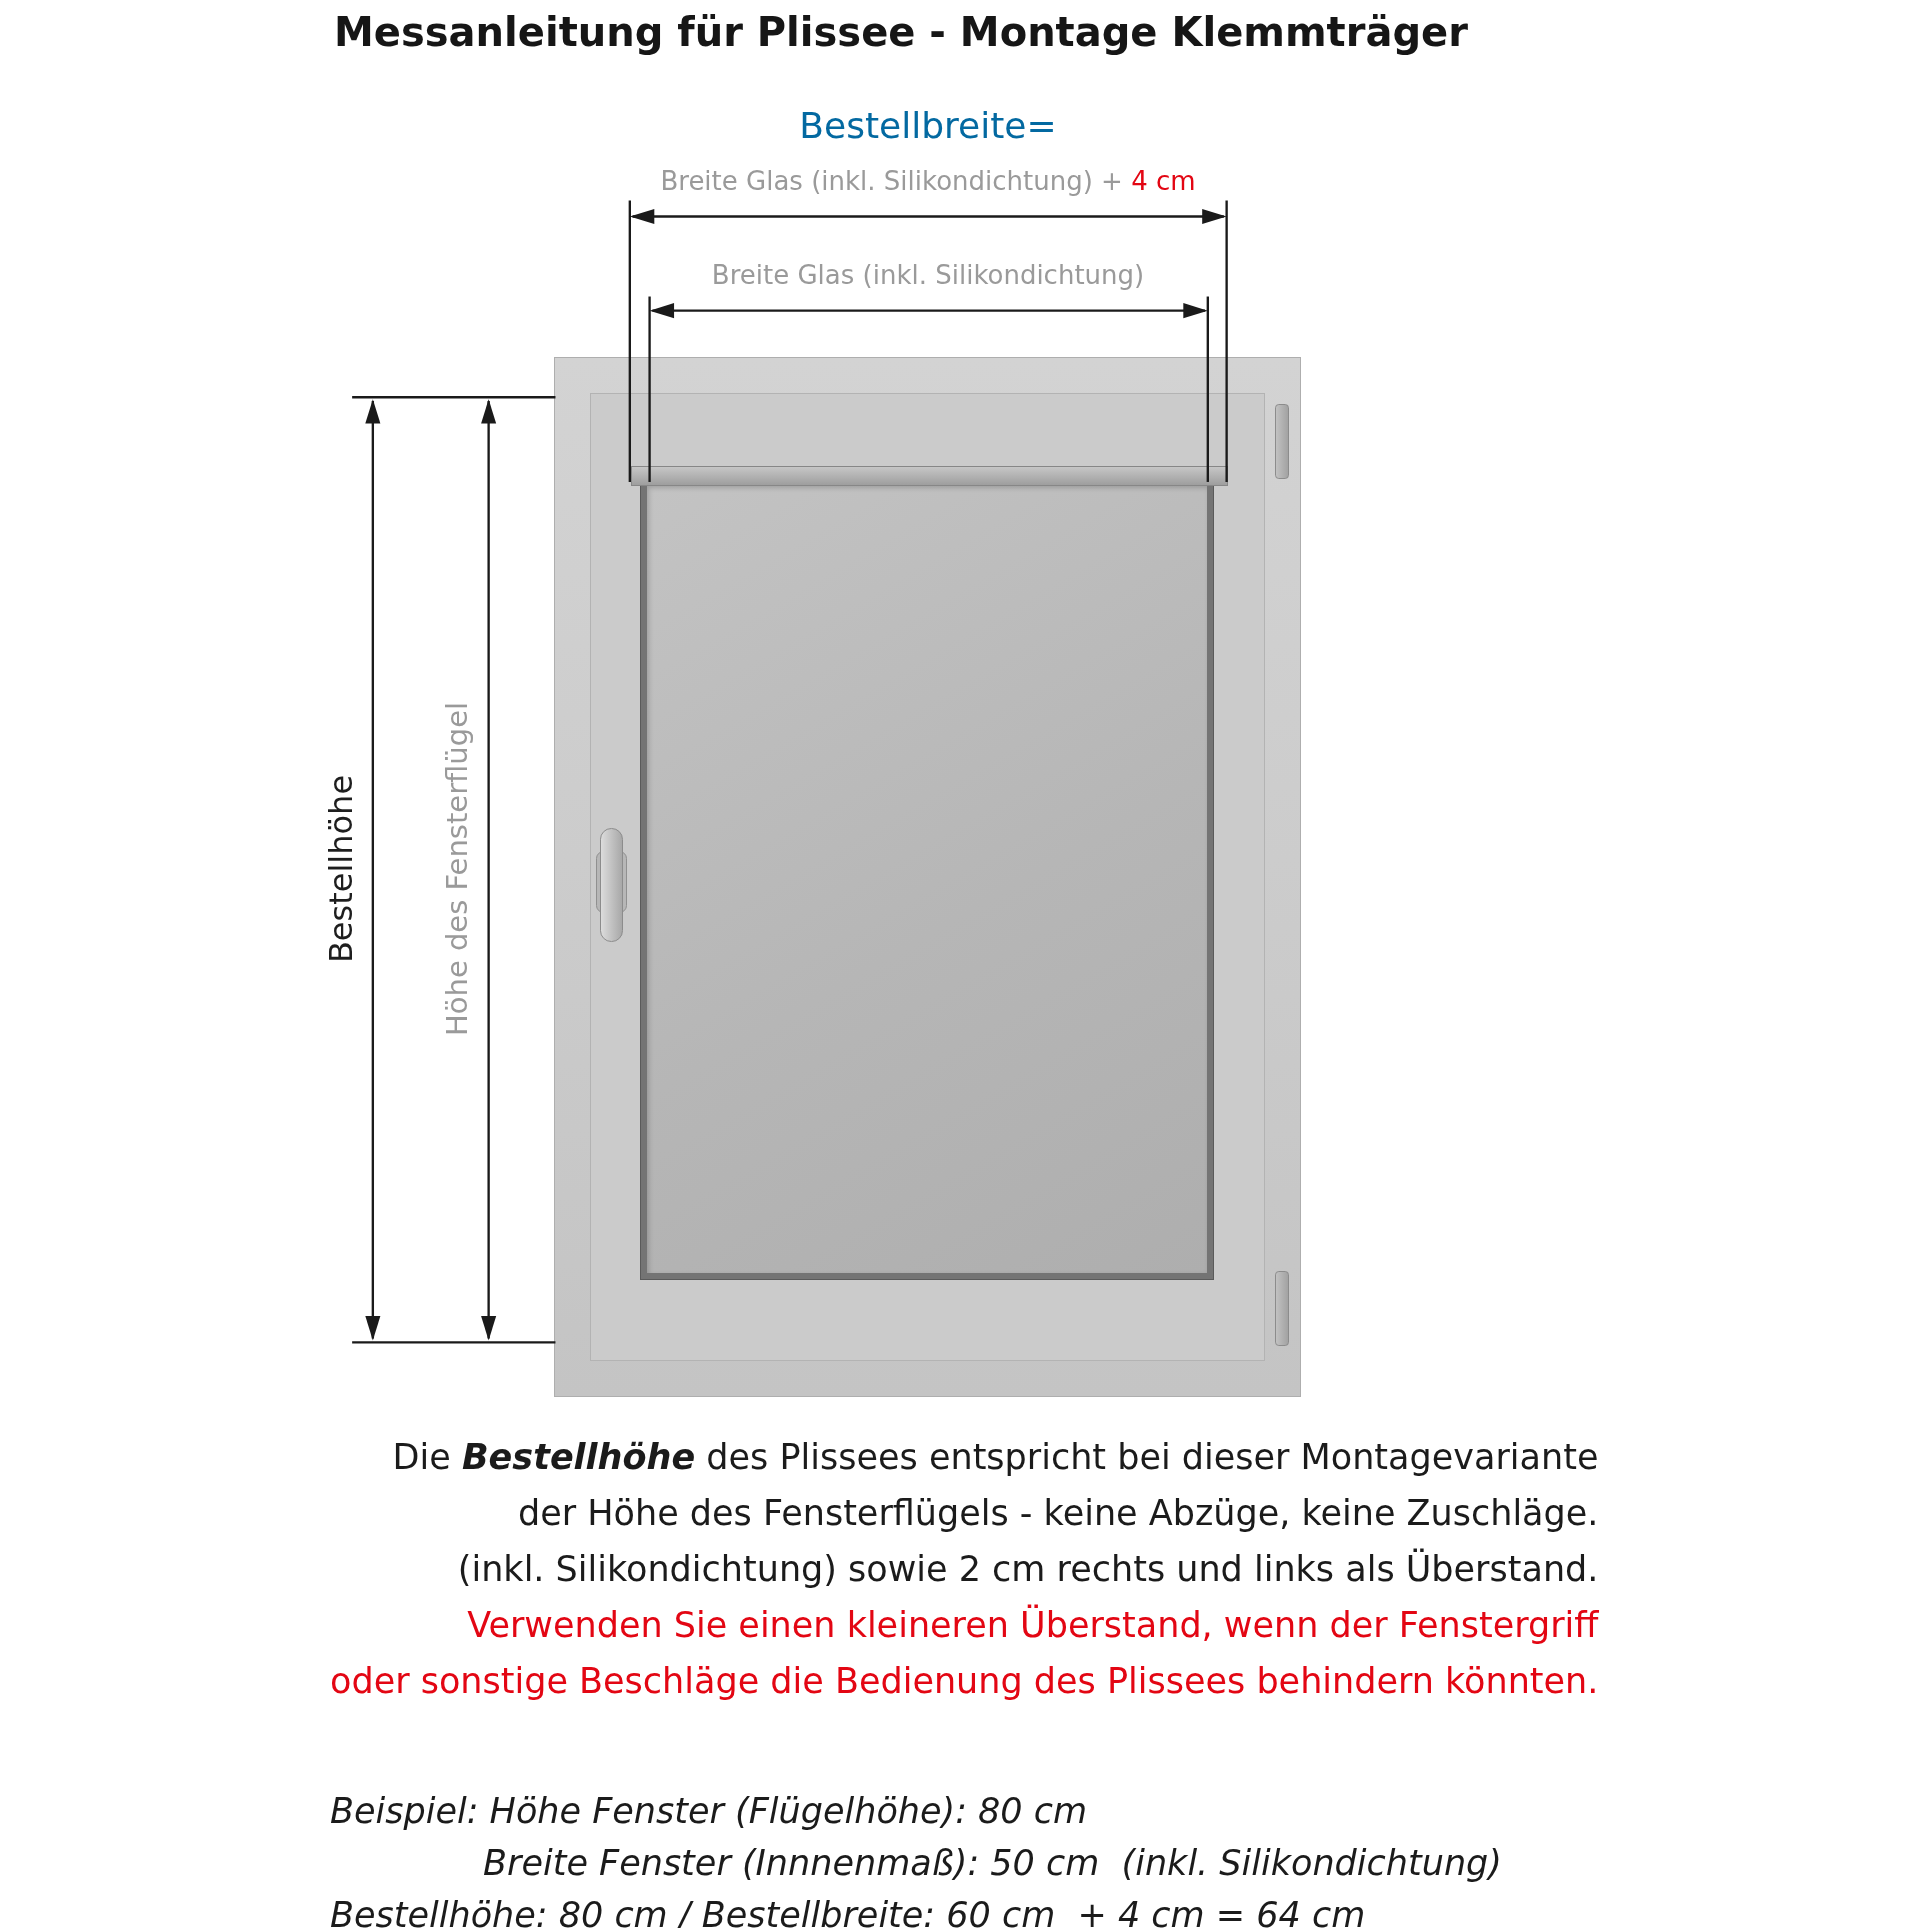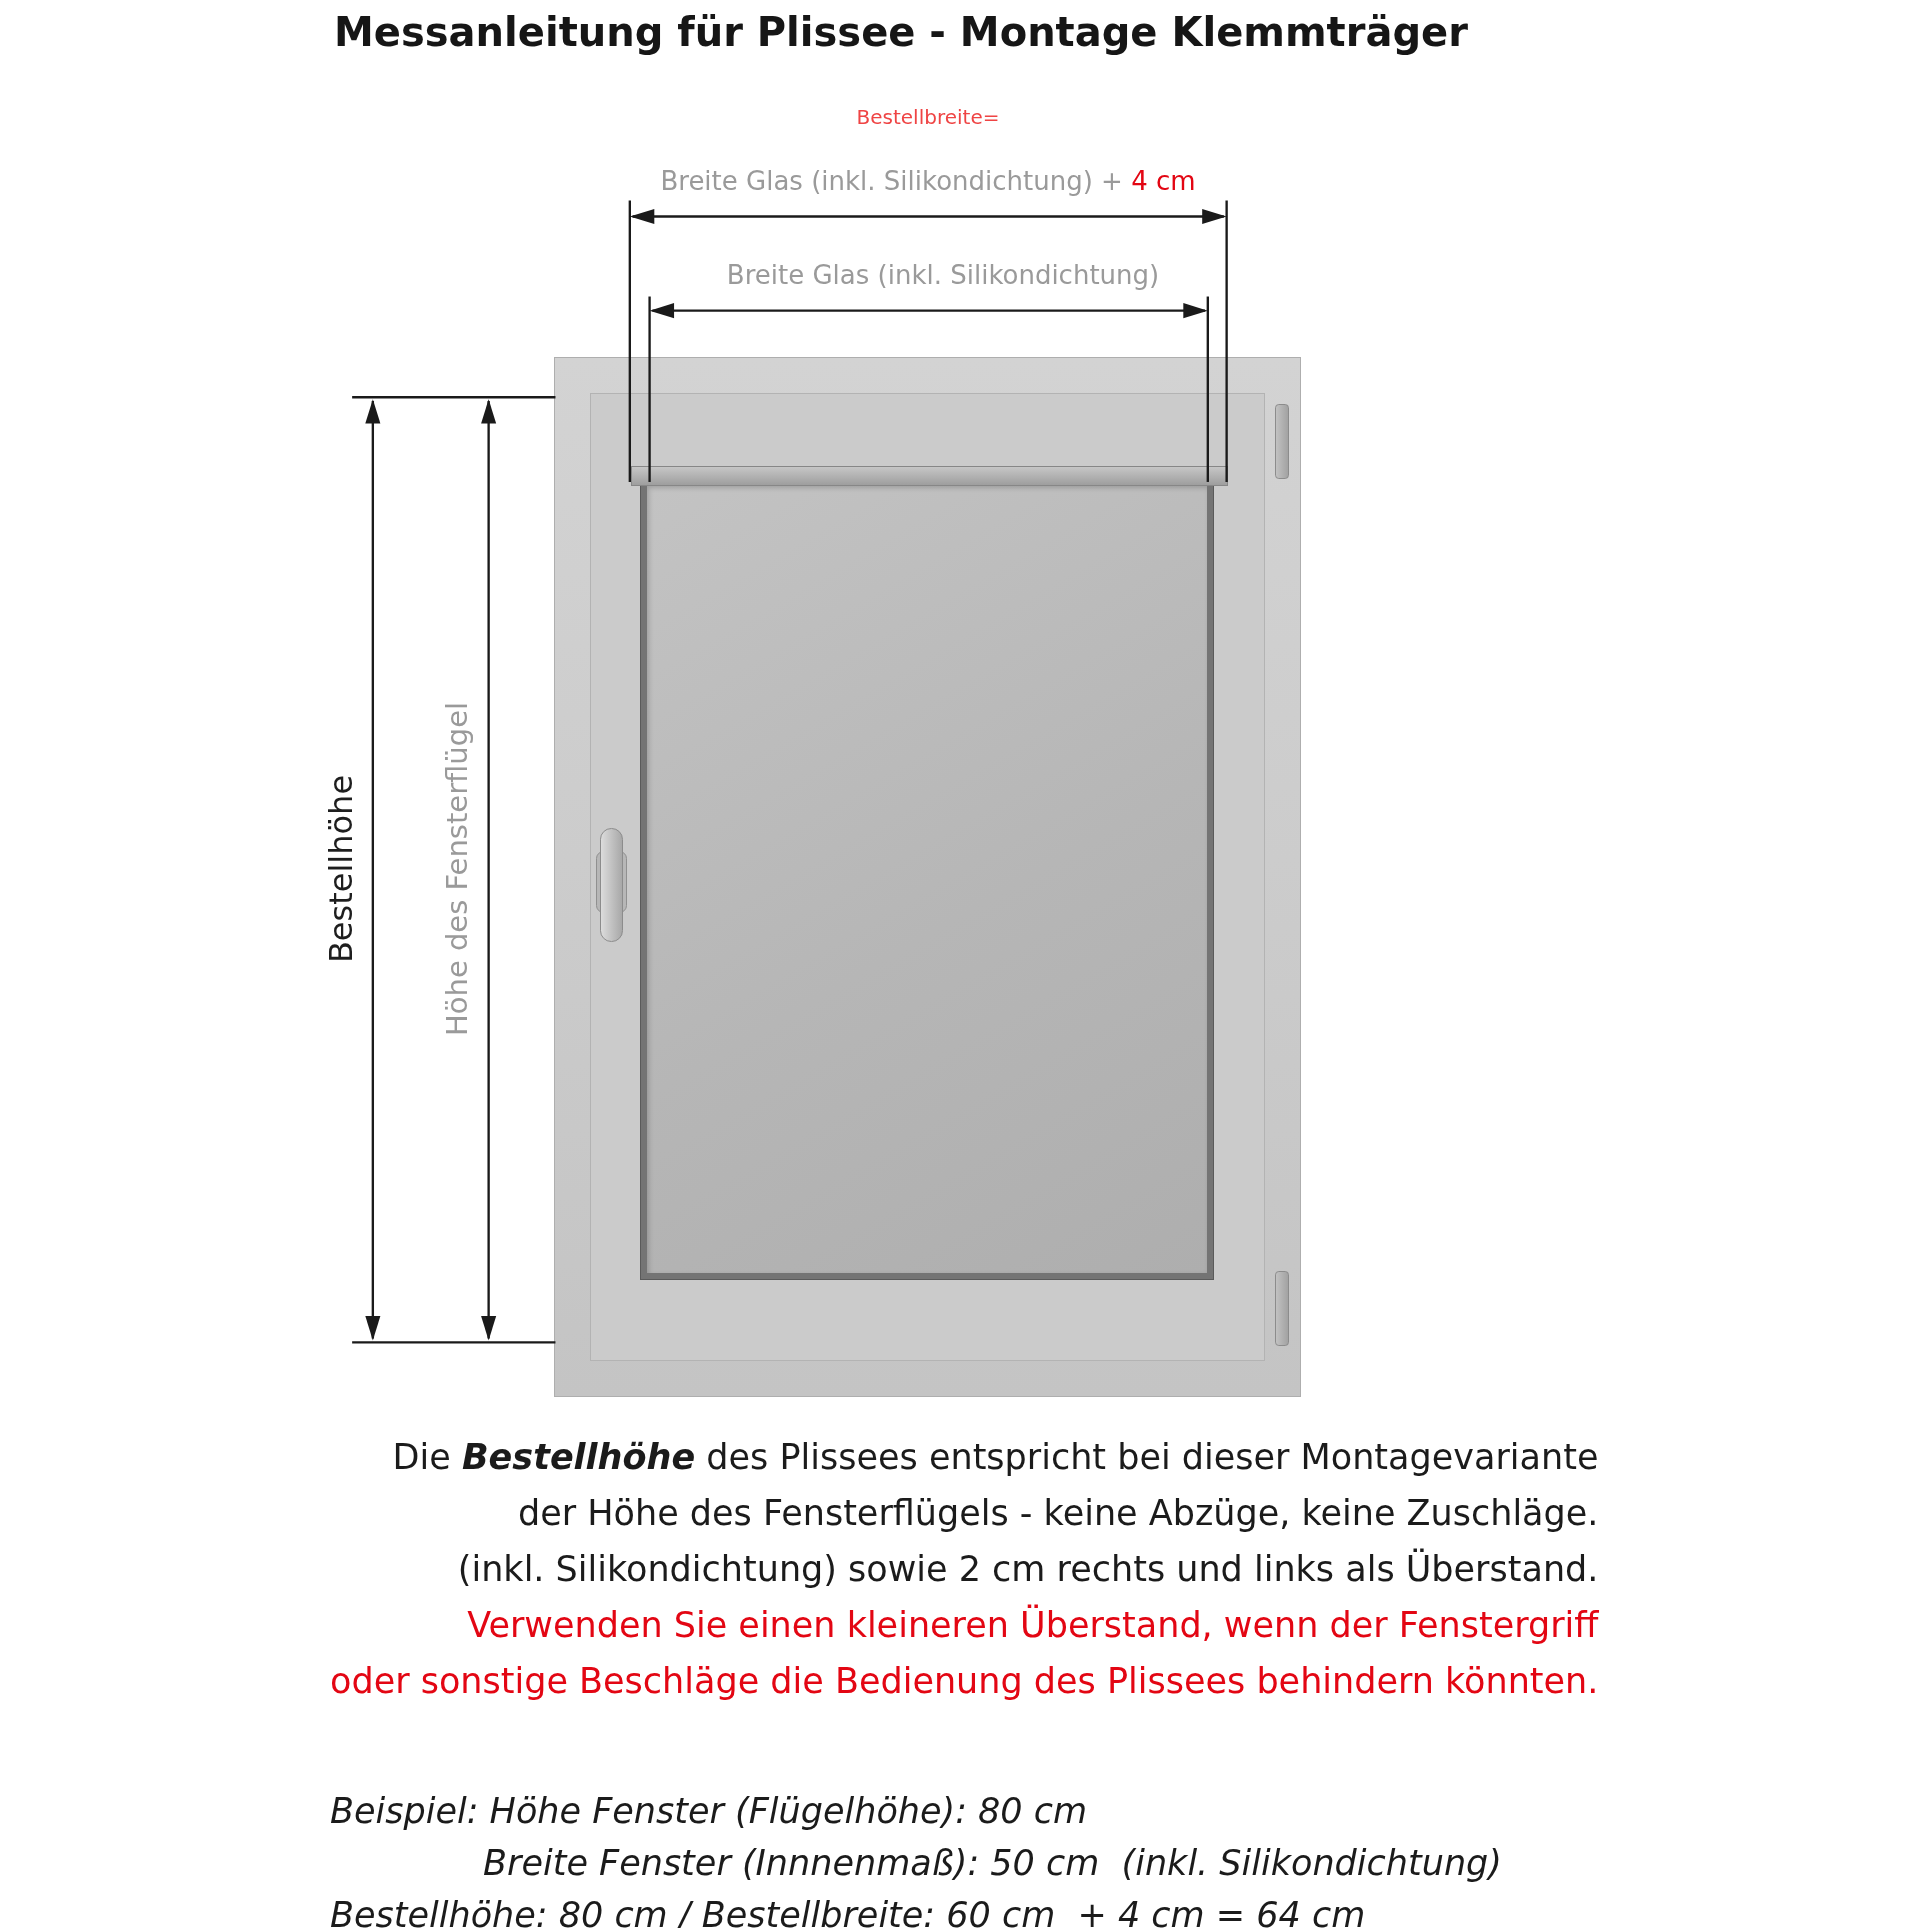--- a/index.html
+++ b/index.html
@@ -10,23 +10,23 @@
     color:var(--text,#1a1a1a);
   }
   .page { position:relative; width:1928px; height:1928px; background:#ffffff; overflow:hidden; }
 
   .title {
     position:absolute; left:901px; top:9.4px; transform:translateX(-50%);
     font-size:40px; font-weight:600; white-space:nowrap; color:#161616;
   }
 
   .lbl { position:absolute; transform:translateX(-50%); white-space:nowrap; }
-  .lbl-order-width { left:928px; top:105px; font-size:20px; color:#ef4444; }
+  .lbl-order-width { left:928px; top:105px; font-size:36px; color:#0369a1; }
   .lbl-glass-plus  { left:928px; top:166px; font-size:26px; color:var(--label_gray,#9a9a9a); }
-  .lbl-glass       { left:928px; top:260px; font-size:26px; color:var(--label_gray,#9a9a9a);margin-left:15px; }
+  .lbl-glass       { left:928px; top:260px; font-size:26px; color:var(--label_gray,#9a9a9a); }
   .red { color:var(--red,#e30613); }
 
   .vlabel {
     position:absolute; white-space:nowrap;
     transform:translate(-50%,-50%) rotate(-90deg);
   }
   .vlabel-order-height { left:341px; top:869px; font-size:32px; color:#1e1e1e; }
   .vlabel-sash-height  { left:457px; top:869px; font-size:29px; color:var(--label_gray,#9a9a9a); }
 
   

